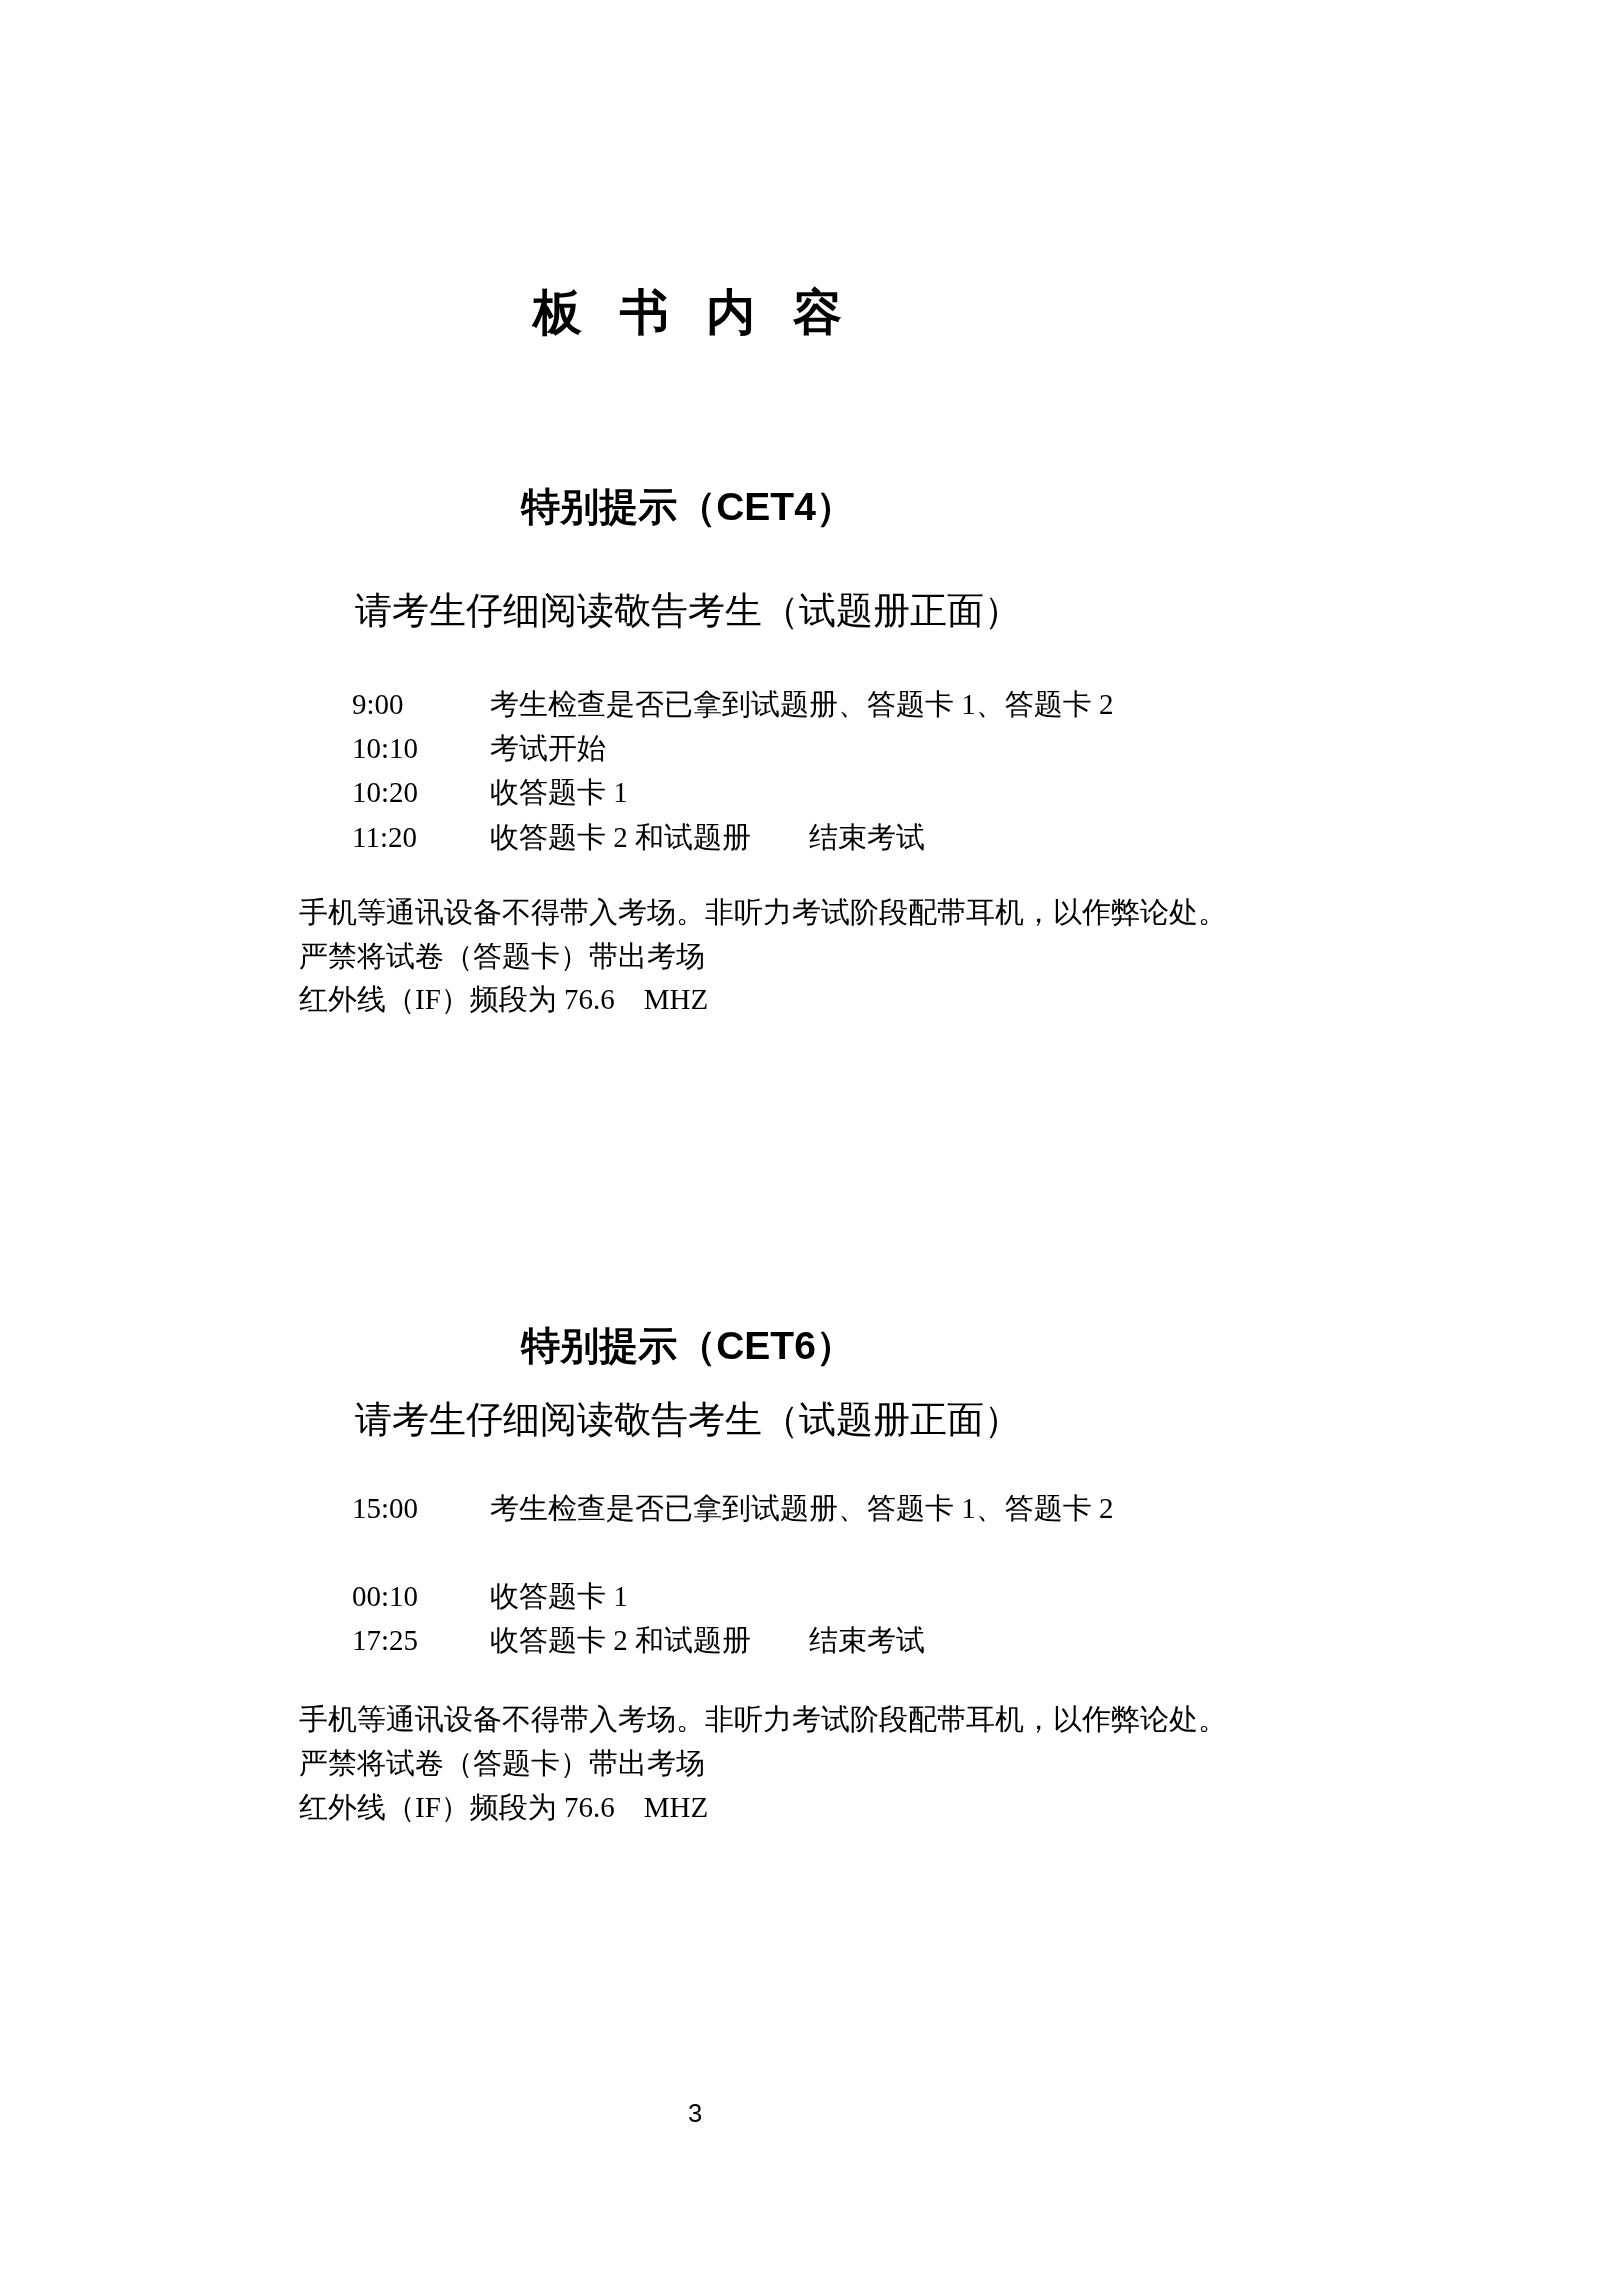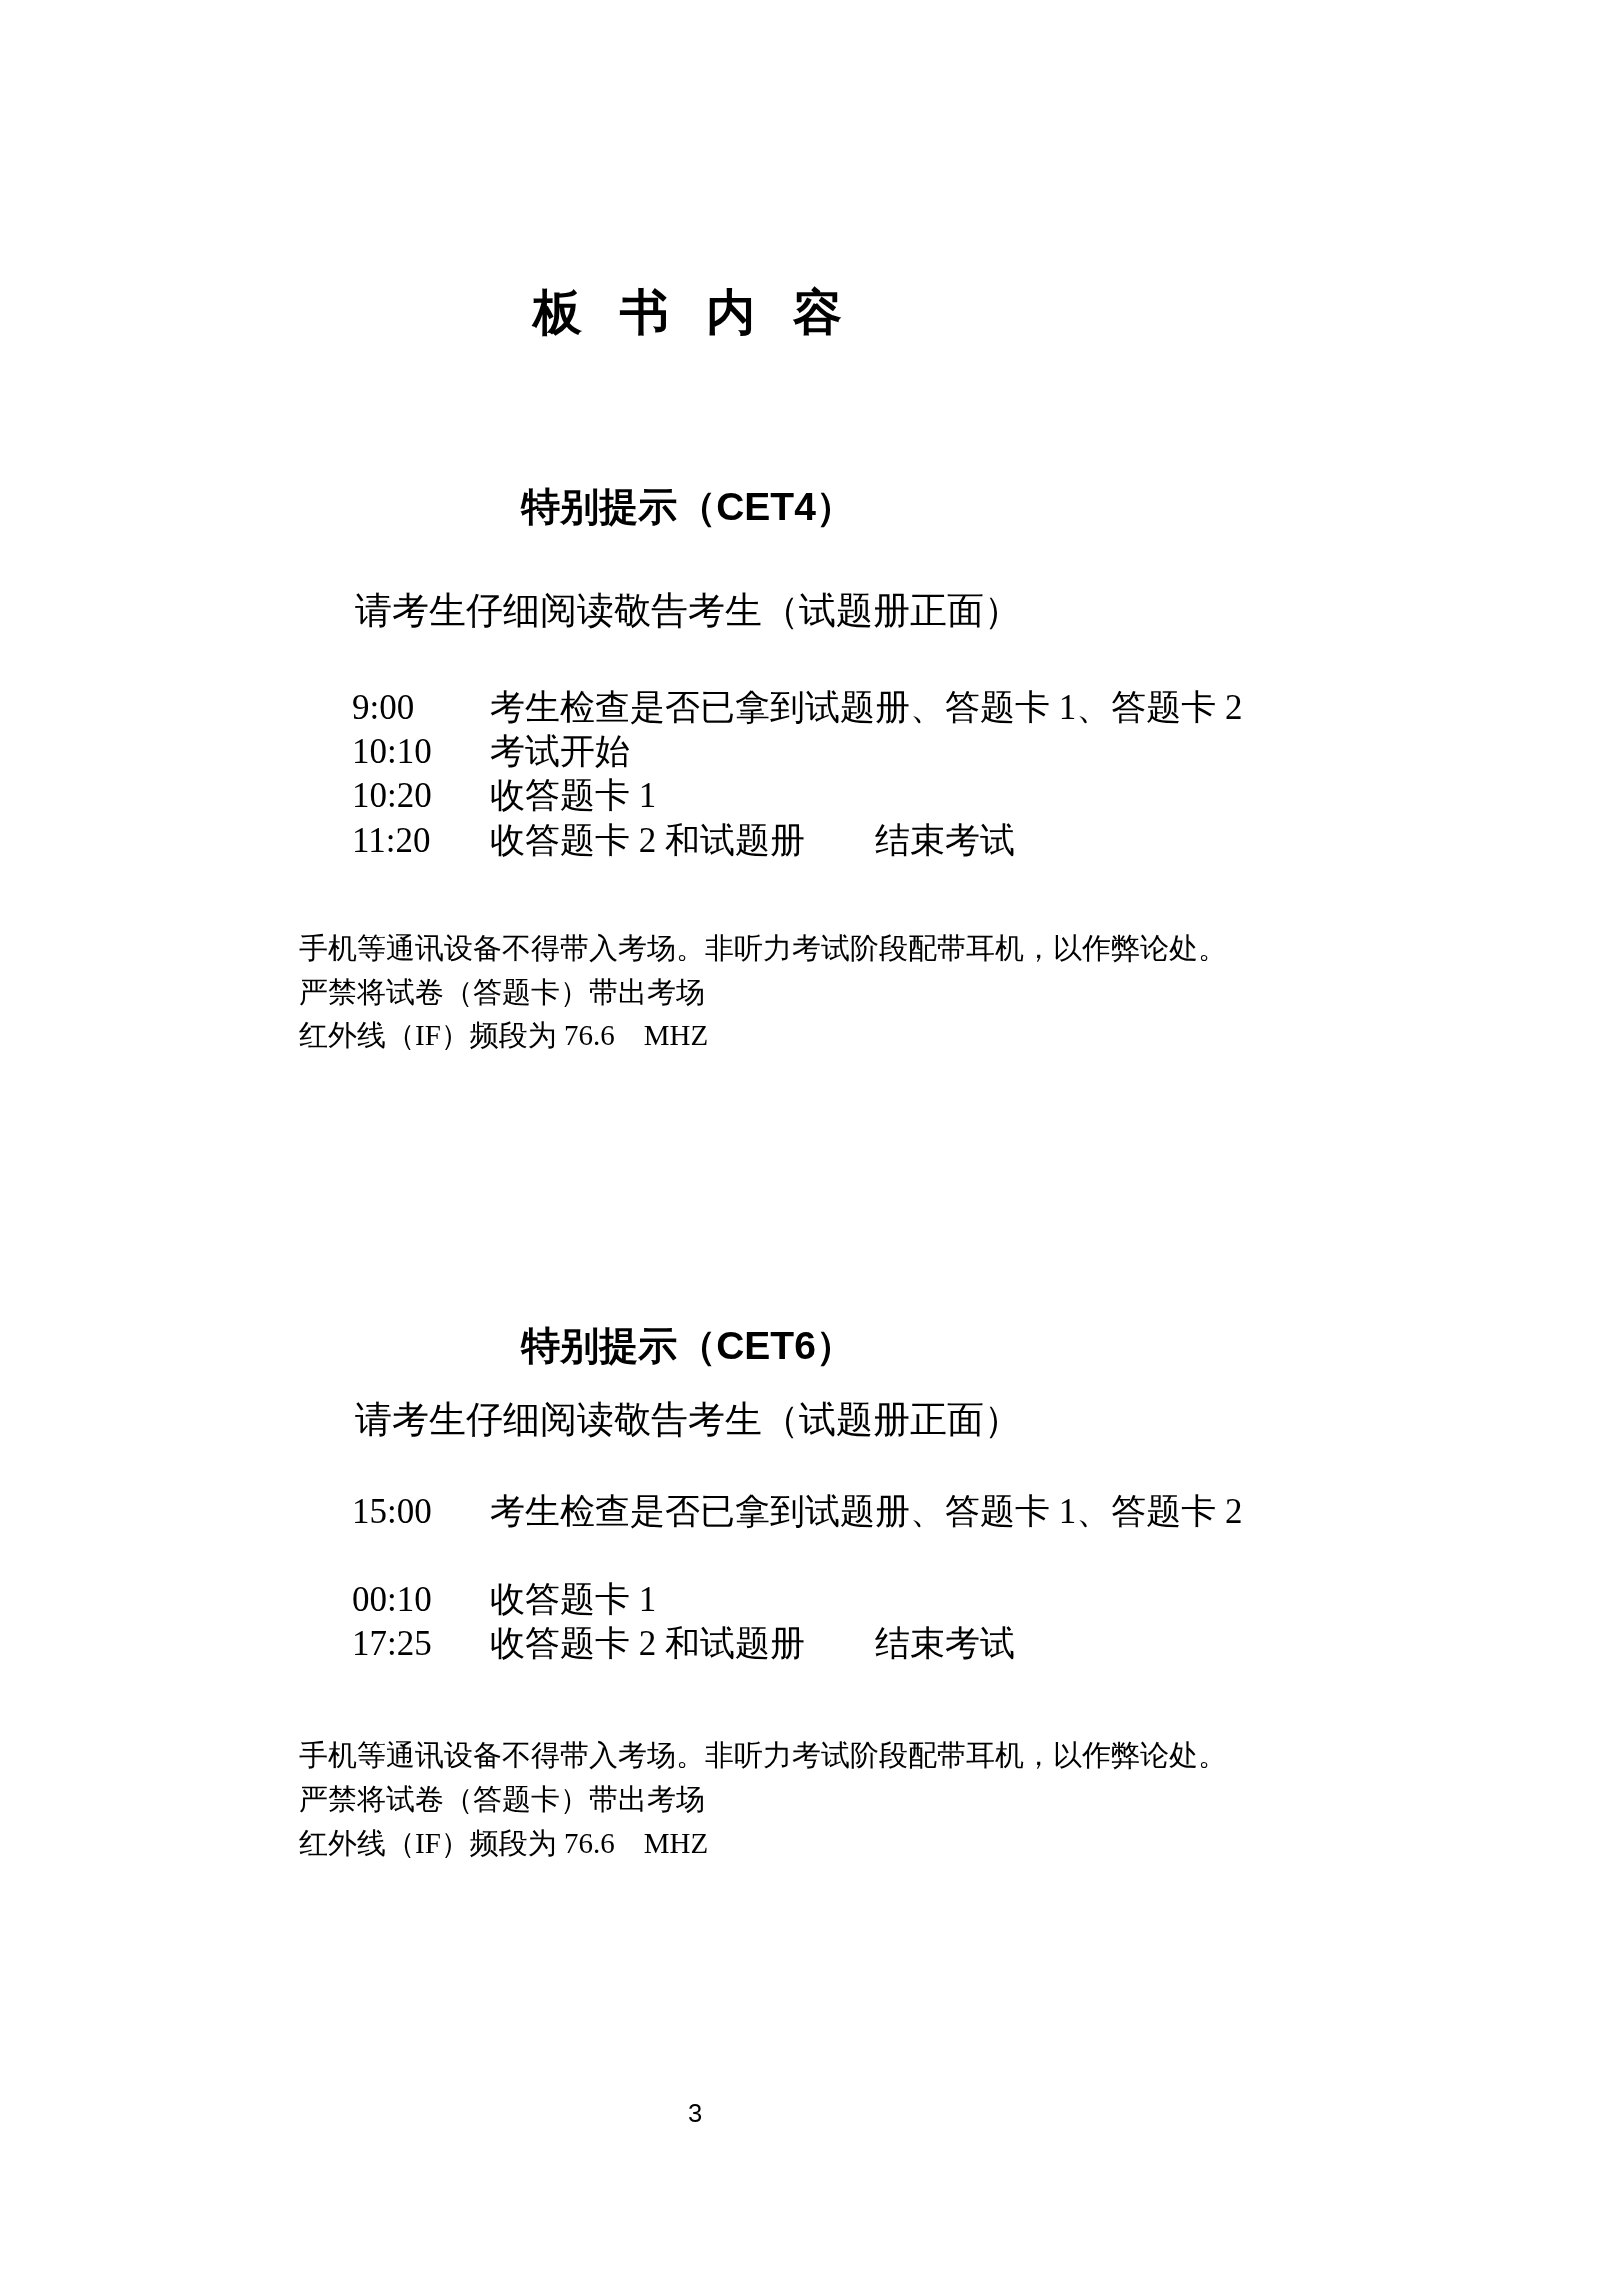--- a/index.html
+++ b/index.html
@@ -39,37 +39,36 @@
     font-size: 39px;
   }
   .subtitle {
     font-size: 37px;
     font-weight: normal;
   }
   .sched {
     position: absolute;
     left: 352px;
     right: 0;
-    font-size: 35px;
+    font-size: 29px;
     line-height: 1.2;
     white-space: pre-wrap;
   }
   .sched .time {
     display: inline-block;
     width: 138px;
     white-space: pre;
   }
   .note {
     position: absolute;
     left: 299px;
     right: 82px;
     font-size: 29px;
     line-height: 1.2;
     white-space: pre-wrap;
-    margin-top: 36px;
   }
   .pagenum {
     position: absolute;
     left: 70px;
     right: 0;
     top: 2099px;
     text-align: center;
     font-family: "Liberation Sans", "DejaVu Sans", sans-serif;
     font-size: 25.6px;
     line-height: 1.1;

